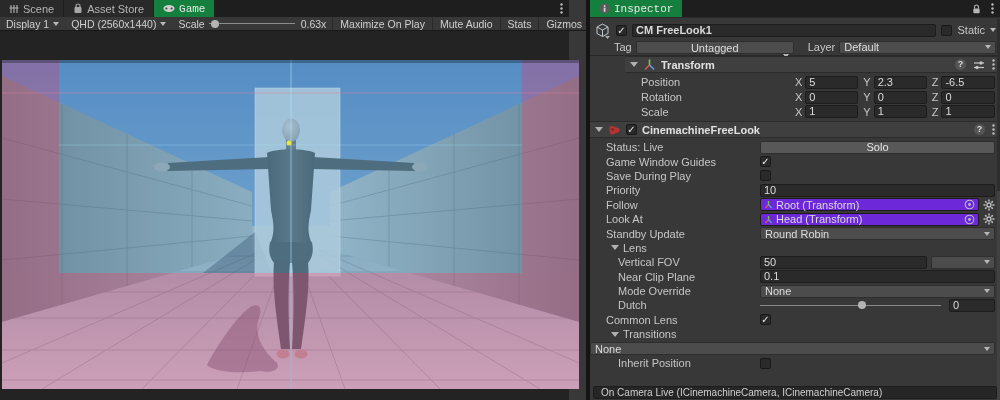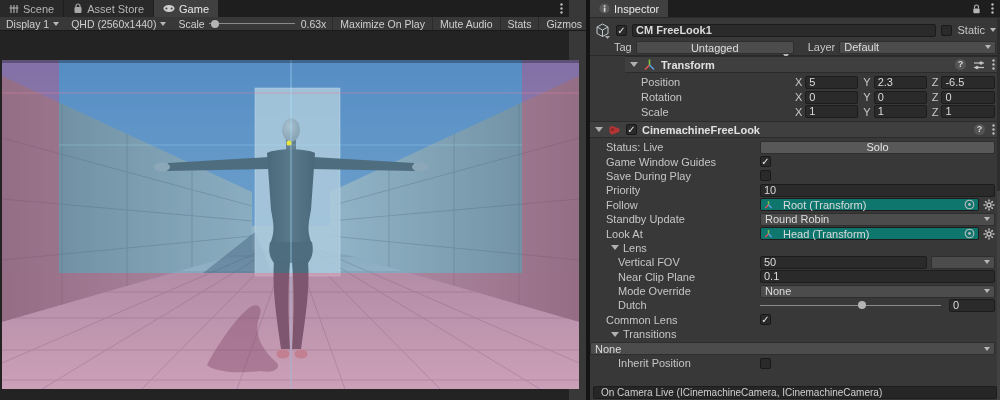--- a/index.html
+++ b/index.html
@@ -7,21 +7,21 @@
   #stage {
     position:relative; width:1000px; height:400px; overflow:hidden;
     background:#383838; font-family:"Liberation Sans", sans-serif;
     -webkit-font-smoothing:antialiased; color:#c8c8c8;
   }
   
   .tabbar { position:absolute; top:0; left:0; right:0; height:17px; background:#1e1e1e;
             display:flex; align-items:stretch; font-size:11px; }
   .tab { display:flex; align-items:center; gap:4px; padding:0 9px; background:#292929;
          color:#b5b5b5; margin-right:1px; white-space:nowrap; }
-  .tab.active { background:#404040; color:#e8e8e8; }
+  .tab.active { background:#15803d; color:#e8e8e8;font-family:Liberation Mono, monospace; }
   .caret { width:0; height:0; border-left:3.5px solid transparent; border-right:3.5px solid transparent;
            border-top:4.5px solid #b8b8b8; display:inline-block; }
   .kebab { margin-left:auto; display:flex; align-items:center; padding:0 6px; }
   .checkbox { width:11px; height:11px; background:#2a2a2a; border:1px solid #191919; border-radius:2px;
               font-size:10px; line-height:9px; text-align:center; color:#e9e9e9; flex:none; }
   .field { background:#2a2a2a; border:1px solid #1c1c1c; border-radius:2px; height:13px;
            line-height:11px; padding:0 3px; color:#dadada; font-size:11px; overflow:hidden; white-space:nowrap; }
   .dropdown { background:#4c4c4c; border:1px solid #2e2e2e; border-radius:2px; height:13px;
               display:flex; align-items:center; padding:0 4px; color:#ddd; font-size:11px; white-space:nowrap; }
   .dropdown .caret { margin-left:auto; }
@@ -58,22 +58,22 @@
   .t-row { height:14.7px; }
   .row .lbl { width:170px; padding-left:16px; color:#c6c6c6; white-space:nowrap; overflow:hidden; flex:none; }
   .row .lbl.ind { padding-left:28px; }
   .row .lbl.fold-lbl { padding-left:4px; display:flex; align-items:center; gap:4px; width:170px;margin-left:17px; }
   .row .val { flex:1; display:flex; align-items:center; gap:4px; padding-right:5px; min-width:0; }
   .vec3 { flex:1; display:flex; gap:5px; padding-right:5px; }
   .axis { flex:1; display:flex; align-items:center; gap:3px; min-width:0; }
   .axis .field { flex:1; }
   .solo-btn { flex:1; background:#585858; border:1px solid #2e2e2e; border-radius:2px; height:13px;
               text-align:center; line-height:11px; color:#e6e6e6; }
-  .objfield { flex:1; background:#0f766e; border:1px solid #1c1c1c; border-radius:2px; height:13px;
-              display:flex; align-items:center; gap:10px; padding:0 3px; color:#dadada; min-width:0;justify-content:center; }
+  .objfield { flex:1; background:#6d28d9; border:1px solid #1c1c1c; border-radius:2px; height:13px;
+              display:flex; align-items:center; gap:3px; padding:0 3px; color:#dadada; min-width:0;justify-content:center; }
   .objfield .picker { margin-left:auto; }
   .dutch-track { flex:1; position:relative; height:1px; background:#8b8b8b; margin-right:4px; }
   .dutch-knob { position:absolute; top:-3.5px; left:54%; width:8px; height:8px; border-radius:50%; background:#b4b4b4; }
   .statusbar { position:absolute; left:3px; right:3px; top:368px; height:13px; background:#262626;
                border:1px solid #1d1d1d; border-radius:2px; display:flex; align-items:center;
                padding:0 7px; font-size:10px; color:#cfcfcf; white-space:nowrap; overflow:hidden; }
   .scrolltrack { position:absolute; right:0; top:1px; bottom:0; width:3px; background:#2d2d2d; }
   .scrollthumb { position:absolute; right:0; top:172px; bottom:0; width:3px; background:#414141; }
   svg { display:block; }
 </style>
@@ -468,29 +468,20 @@
                     <line x1="9.4" y1="6" x2="11.5" y2="6"></line>
                   <line x1="2.2" y1="2.2" x2="3.6" y2="3.6"></line>
                     <line x1="8.4" y1="8.4" x2="9.8" y2="9.8"></line>
                   <line x1="9.8" y1="2.2" x2="8.4" y2="3.6"></line>
                     <line x1="3.6" y1="8.4" x2="2.2" y2="9.8"></line>
                 </g>
               </svg>
             </div>
           </div>
           <div class="row">
-            <span class="lbl">Standby Update</span>
-            <div class="val">
-                <div class="dropdown" style="flex:1;">
-              <span>Round Robin</span>
-                  <span class="caret"></span>
-            </div>
-              </div>
-          </div>
-          <div class="row">
             <span class="lbl">Look At</span>
             <div class="val">
               <div class="objfield">
                 <svg width="9" height="9" viewBox="0 0 13 13">
                   <line x1="6.5" y1="7" x2="6.5" y2="1.5" stroke="#7ec644" stroke-width="2"></line>
                   <line x1="6.5" y1="7" x2="2" y2="11.5" stroke="#e05555" stroke-width="2"></line>
                   <line x1="6.5" y1="7" x2="11" y2="11.5" stroke="#5a9fe0" stroke-width="2"></line>
                 </svg>
                 <span>Head (Transform)</span>
                 <svg class="picker" width="11" height="11" viewBox="0 0 11 11">
@@ -507,20 +498,29 @@
                     <line x1="9.4" y1="6" x2="11.5" y2="6"></line>
                   <line x1="2.2" y1="2.2" x2="3.6" y2="3.6"></line>
                     <line x1="8.4" y1="8.4" x2="9.8" y2="9.8"></line>
                   <line x1="9.8" y1="2.2" x2="8.4" y2="3.6"></line>
                     <line x1="3.6" y1="8.4" x2="2.2" y2="9.8"></line>
                 </g>
               </svg>
             </div>
           </div>
           <div class="row">
+            <span class="lbl">Standby Update</span>
+            <div class="val">
+                <div class="dropdown" style="flex:1;">
+              <span>Round Robin</span>
+                  <span class="caret"></span>
+            </div>
+              </div>
+          </div>
+          <div class="row">
             <span class="lbl fold-lbl">
                 <span class="fold"></span>
               <span>Lens</span>
               </span>
           </div>
           <div class="row">
             <span class="lbl ind">Vertical FOV</span>
             <div class="val">
               <div class="field" style="flex:1;">50</div>
               <div class="dropdown" style="width:64px;">

